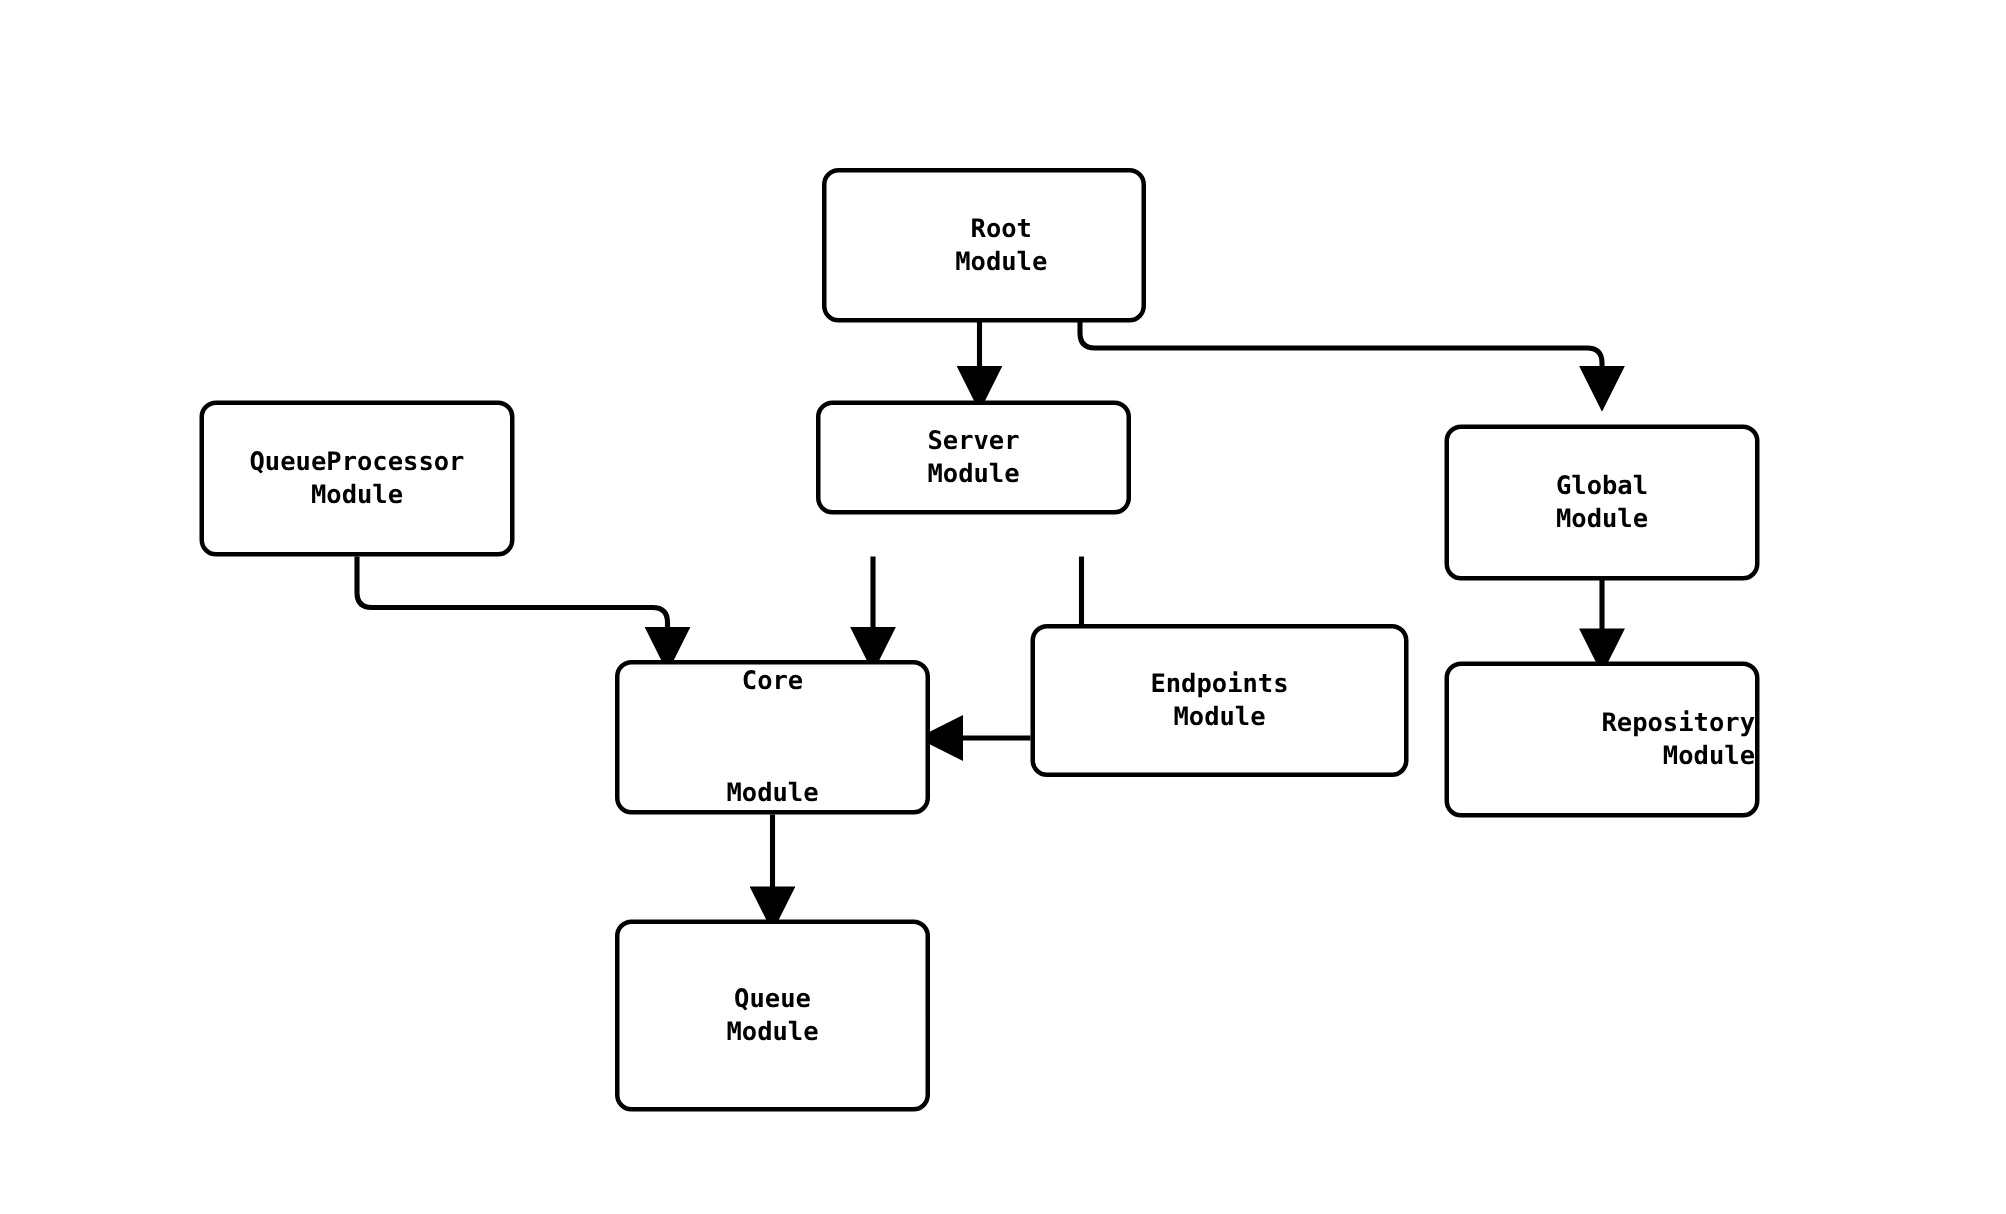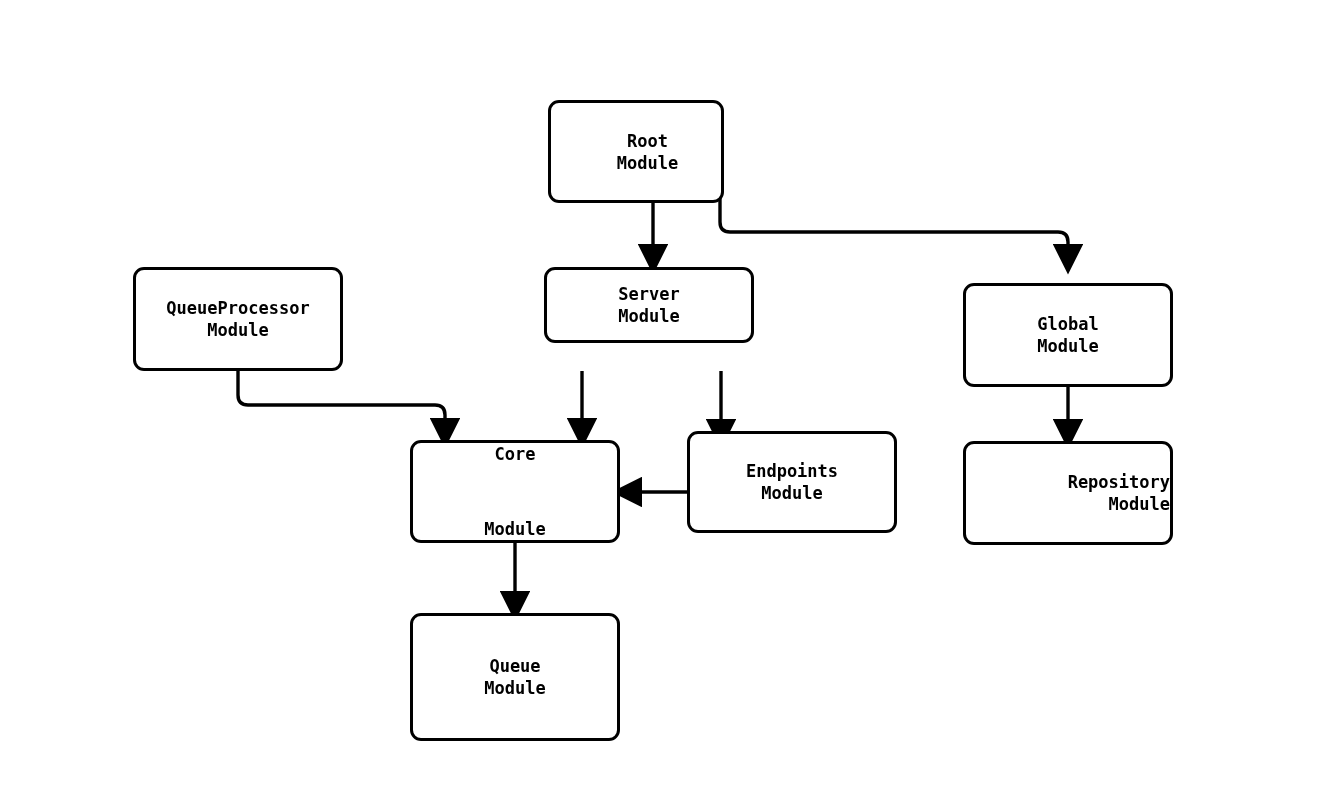--- a/index.html
+++ b/index.html
@@ -85,21 +85,21 @@
 
     <g>
       <path d="M1068,371 L1068,423" stroke="#000000" stroke-width="3.4" fill="none" marker-end="url(#arrow-down)"></path>
     </g>
 
     <g>
       <path d="M515,543 L515,595" stroke="#000000" stroke-width="3.4" fill="none" marker-end="url(#arrow-down)"></path>
     </g>
   </svg>
 
-  <div class="node" style="left:548px; top:100px; width:176px; height:103px;padding-left:23px;">
+  <div class="node" style="left:548px; top:112px; width:216px; height:103px;padding-left:23px;">
     <span class="node-label">Root</span>
     <span class="node-label">Module</span>
   </div>
 
   <div class="node" style="left:133px; top:267px; width:210px; height:104px;">
     <span class="node-label">QueueProcessor</span>
     <span class="node-label">Module</span>
   </div>
 
   <div class="node" style="left:544px; top:267px; width:210px; height:76px;">
@@ -110,21 +110,21 @@
   <div class="node" style="left:963px; top:267px; width:210px; height:104px;margin-top:16px;">
     <span class="node-label">Global</span>
     <span class="node-label">Module</span>
   </div>
 
   <div class="node" style="left:410px; top:440px; width:210px; height:103px;justify-content:space-between;">
     <span class="node-label">Core</span>
     <span class="node-label">Module</span>
   </div>
 
-  <div class="node" style="left:687px; top:431px; width:210px; height:102px;">
+  <div class="node" style="left:687px; top:416px; width:252px; height:102px;">
     <span class="node-label">Endpoints</span>
     <span class="node-label">Module</span>
   </div>
 
   <div class="node" style="left:963px; top:441px; width:210px; height:104px;align-items:flex-end;">
     <span class="node-label">Repository</span>
     <span class="node-label">Module</span>
   </div>
 
   <div class="node" style="left:410px; top:613px; width:210px; height:128px;">

